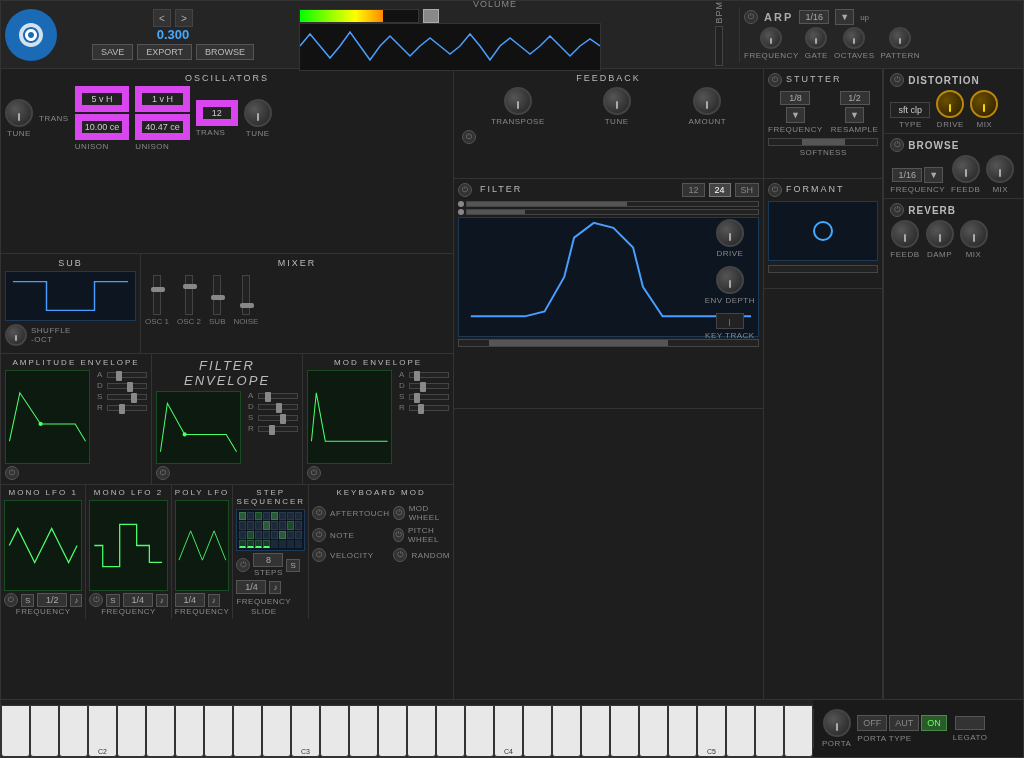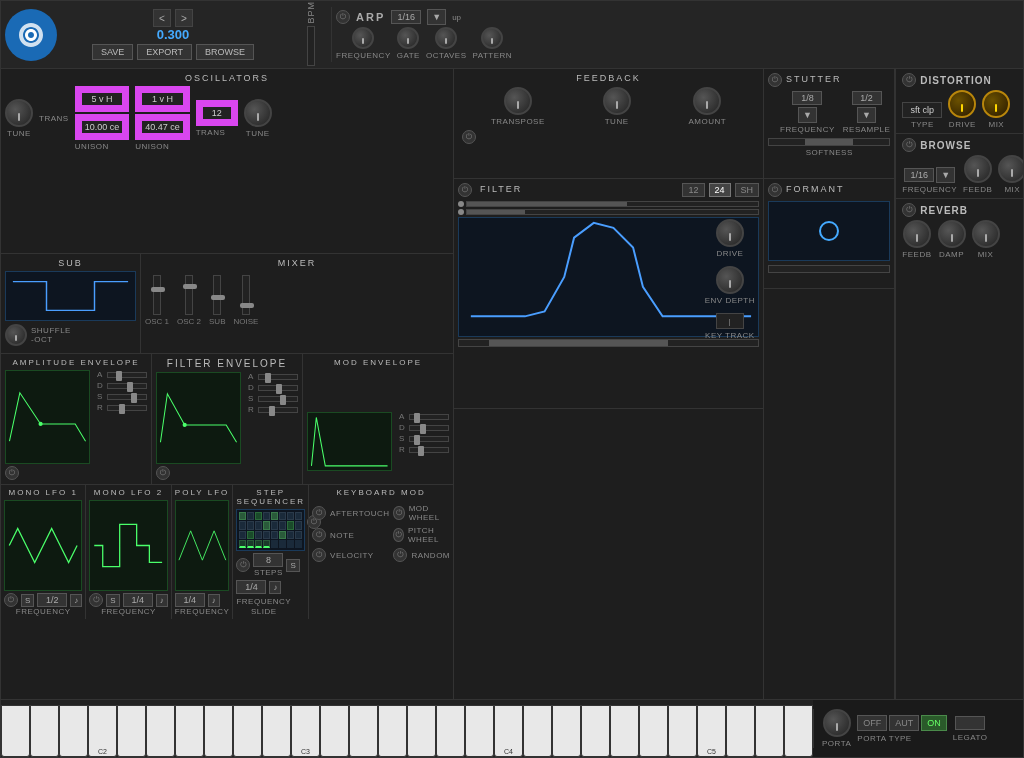--- a/index.html
+++ b/index.html
@@ -366,21 +366,21 @@
       display: flex;
       height: 130px;
     }
     .envelope-section {
       flex: 1;
       border-right: 1px solid #333;
       padding: 4px;
       display: flex;
       flex-direction: column;
     }
-    .envelope-section:last-child { border-right: none; gap: 42px; }
+    .envelope-section:last-child { border-right: none; }
     .env-display {
       flex: 1;
       background: #0d1a10;
       border: 1px solid #1a4a22;
       position: relative;
       overflow: hidden;
     }
     .adsr-sliders {
       display: flex;
       flex-direction: column;
@@ -708,20 +708,34 @@
         <div class="nav-arrow">&gt;</div>
       </div>
       <div class="preset-value">0.300</div>
       <div class="preset-actions">
         <button class="btn-small">SAVE</button>
         <button class="btn-small">EXPORT</button>
         <button class="btn-small">BROWSE</button>
       </div>
     </div>
 
+    <div class="volume-section">
+      <div class="vol-label">VOLUME</div>
+      <div class="vol-meter-row">
+        <div class="vol-meter">
+          <div class="vol-meter-fill"></div>
+        </div>
+        <div class="vol-slider"></div>
+      </div>
+      <div class="waveform-display">
+        <svg class="waveform-svg" viewBox="0 0 300 44" preserveAspectRatio="none">
+          <polyline points="0,22 10,10 20,22 30,34 40,22 50,8 60,22 70,36 80,22 90,12 100,22 110,32 120,22 130,14 140,22 150,30 160,22 170,10 180,22 190,36 200,22 210,14 220,22 230,30 240,22 250,12 260,22 270,32 280,22 290,15 300,22" fill="none" stroke="#4a9eff" stroke-width="1.5"></polyline>
+        </svg>
+      </div>
+    </div>
 
     <div class="bpm-section">
       <div class="bpm-label">BPM</div>
       <div class="bpm-bar"></div>
     </div>
 
     <div class="arp-section">
       <div class="arp-top">
         <div class="power-btn">⏻</div>
         <div class="arp-label">ARP</div>
@@ -869,21 +883,21 @@
                   </div>
                 </div>
             </div>
           </div>
           <div style="display:flex;align-items:center;margin-top:2px;">
             <div class="power-btn">⏻</div>
           </div>
         </div>
 
         <div class="envelope-section">
-          <div class="section-title" style="font-size:10px;">FILTER ENVELOPE</div>
+          <div class="section-title" style="font-size:13px;font-style:italic;">FILTER ENVELOPE</div>
           <div style="display:flex;flex:1;gap:3px;">
             <div class="env-display" style="flex:1;">
               <svg width="100%" height="100%" viewBox="0 0 120 80">
                 <polyline points="5,75 15,5 40,50 100,50 115,75" fill="none" stroke="#4aff6a" stroke-width="1.5"></polyline>
                 <circle cx="40" cy="50" r="3" fill="#4aff6a"></circle>
               </svg>
             </div>
             <div class="adsr-sliders">
               <div class="adsr-row">
                   <div class="adsr-label">A</div>
@@ -1179,21 +1193,21 @@
       <div class="mid-right">
 
         <div class="stutter-formant-col">
 
           <div class="stutter-section">
             <div class="stutter-header">
               <div class="power-btn">⏻</div>
               <div class="section-title">STUTTER</div>
             </div>
             <div class="stutter-controls">
-              <div style="display:flex;flex-direction:column;gap:2px;align-items:center;margin-left:12px;">
+              <div style="display:flex;flex-direction:column;gap:2px;align-items:center;">
                 <div class="freq-val">1/8</div>
                 <div class="dropdown-btn">▼</div>
                 <div class="knob-label">FREQUENCY</div>
               </div>
               <div style="display:flex;flex-direction:column;gap:2px;align-items:center;">
                 <div class="freq-val">1/2</div>
                 <div class="dropdown-btn">▼</div>
                 <div class="knob-label">RESAMPLE</div>
               </div>
             </div>

